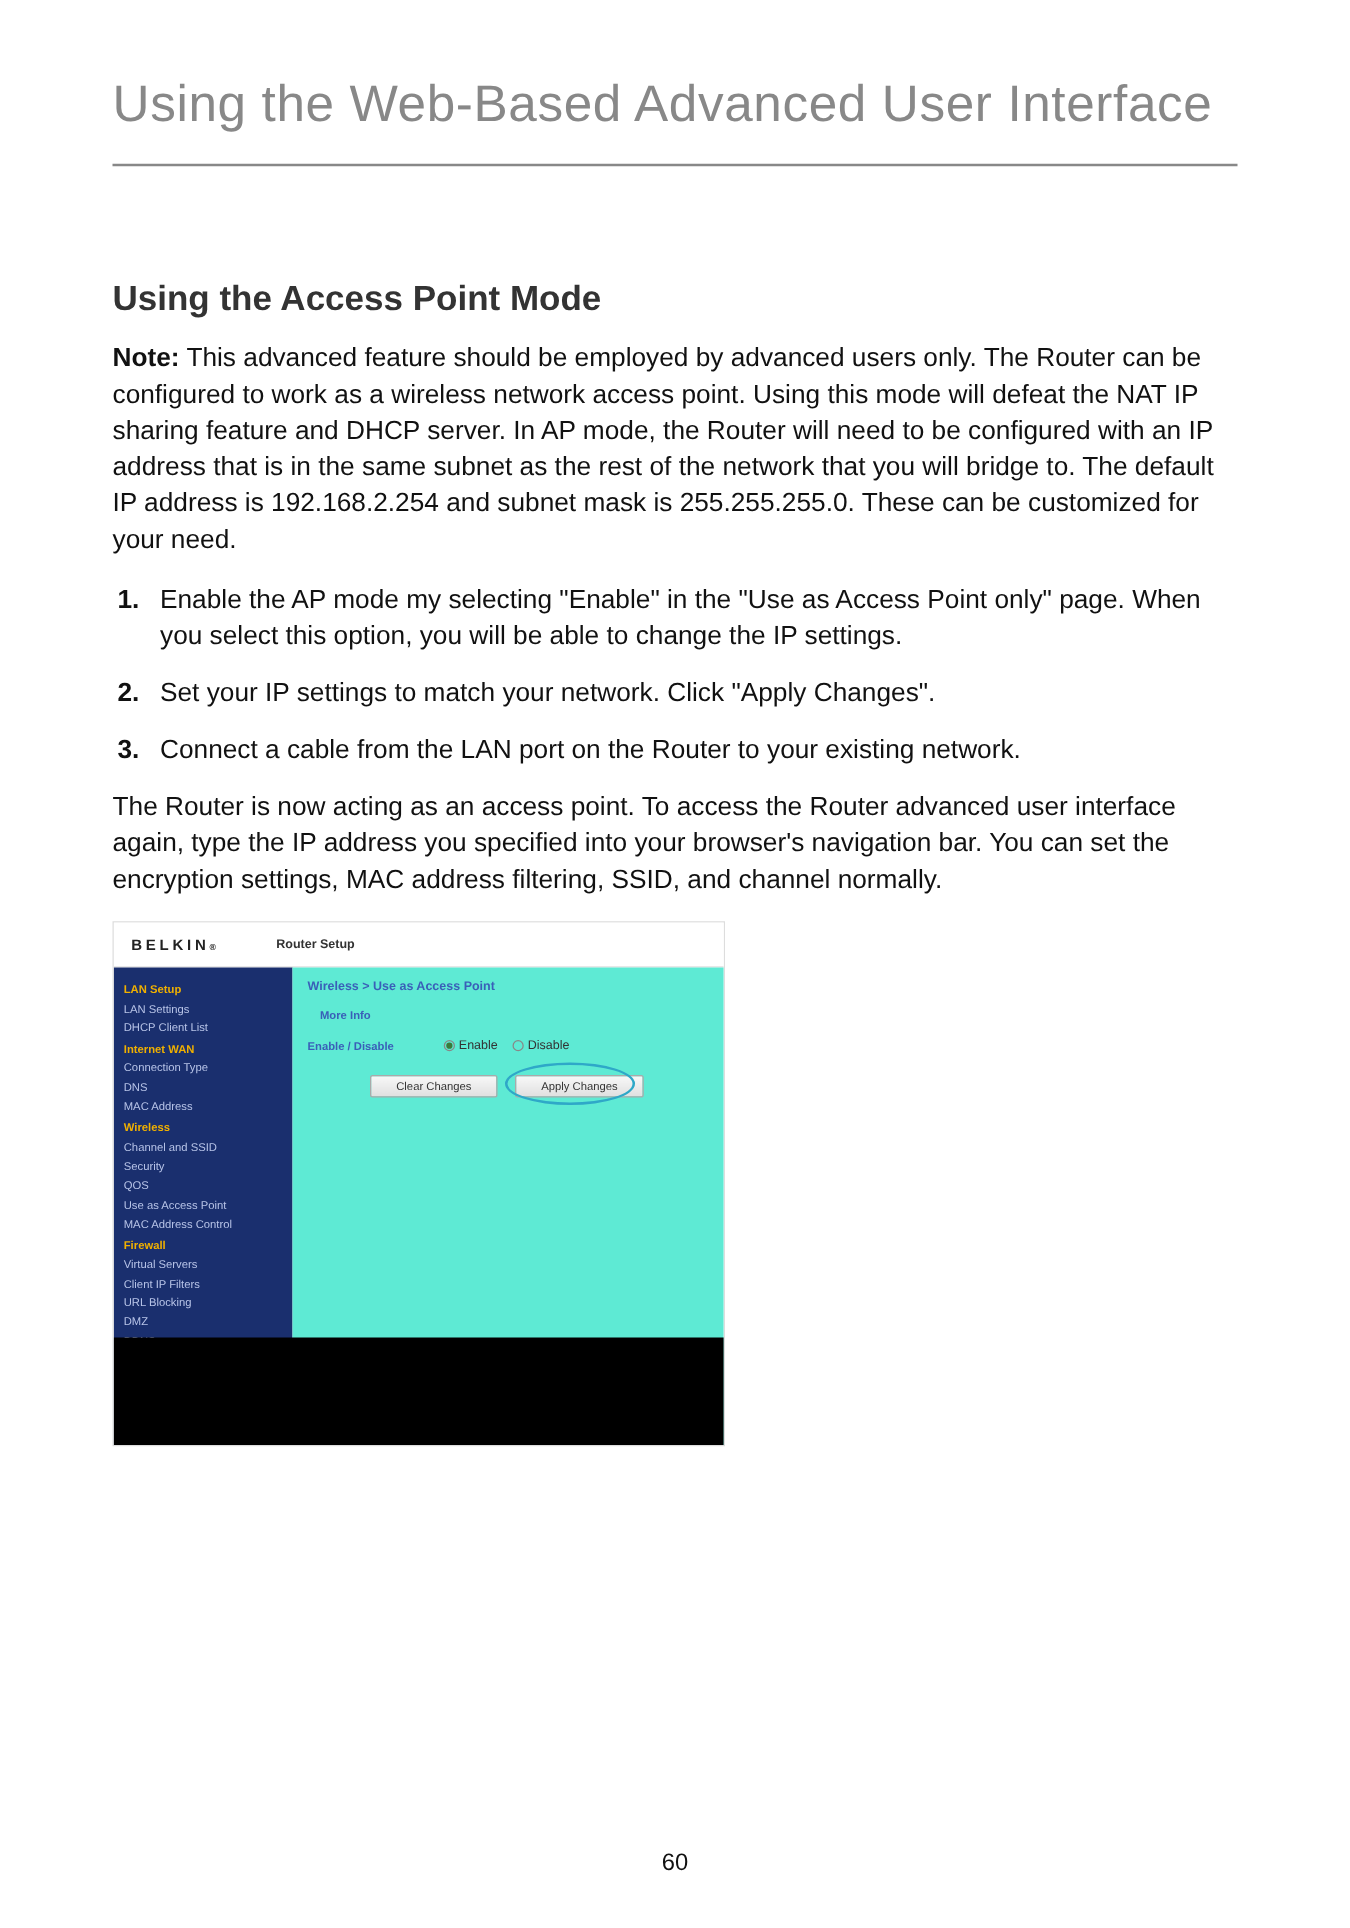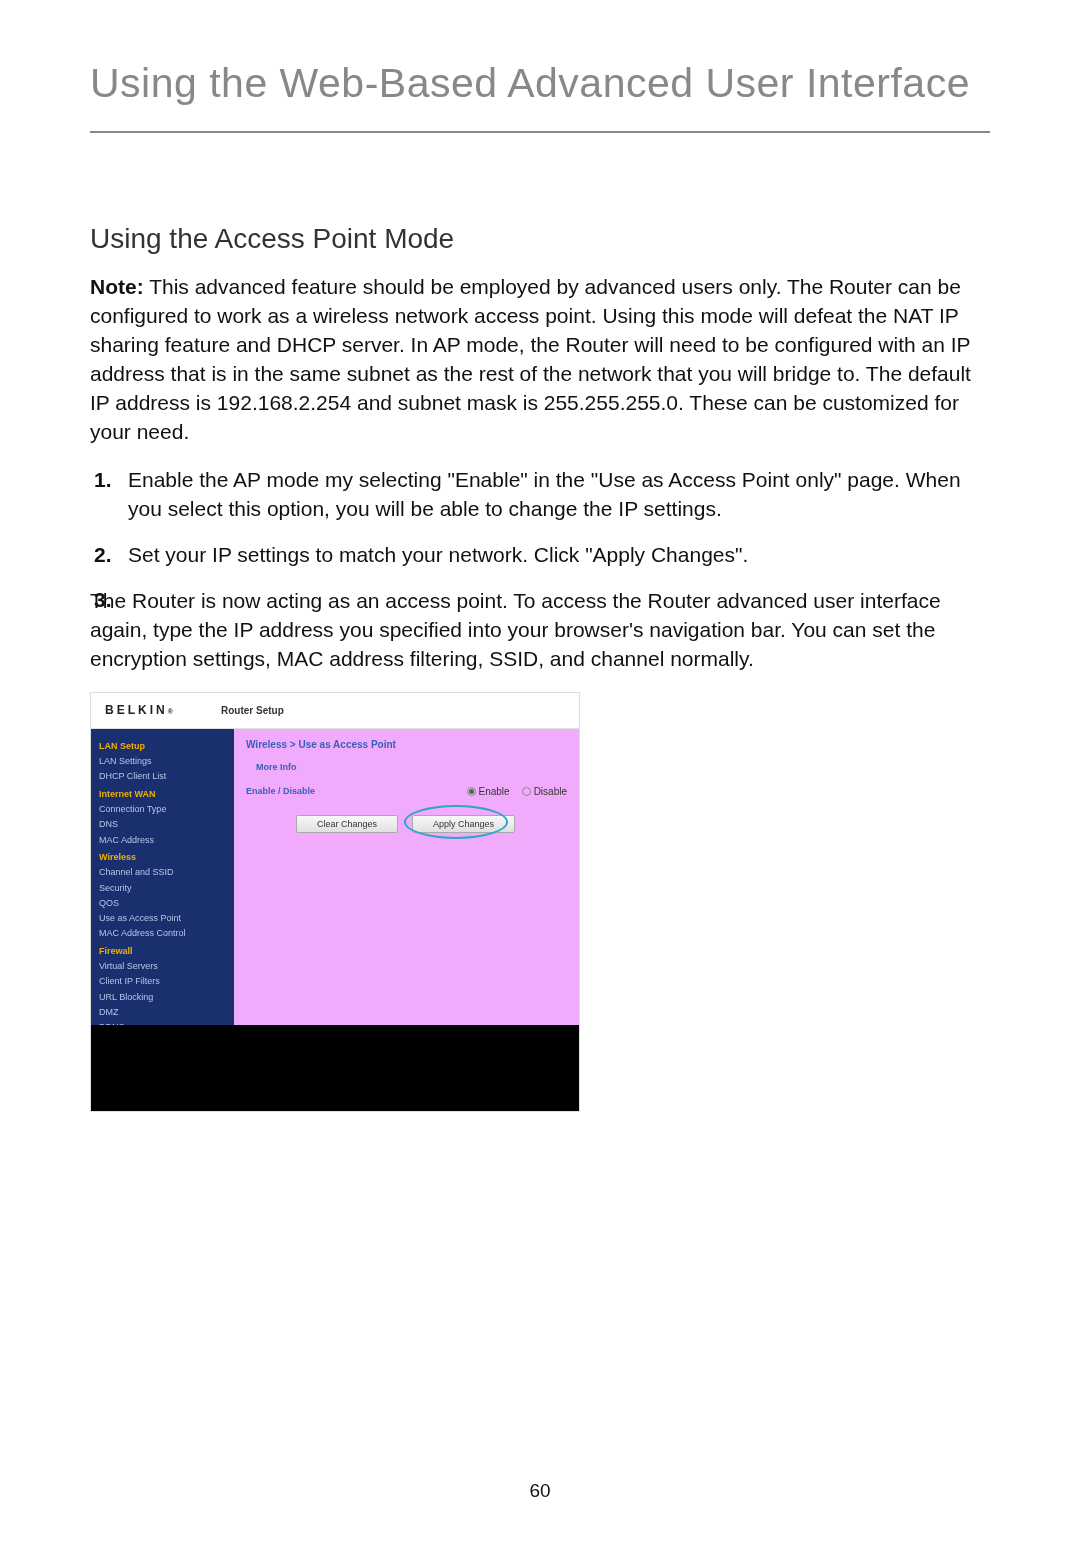--- a/index.html
+++ b/index.html
@@ -16,21 +16,21 @@
       color: #888;
       font-weight: 400;
       letter-spacing: 0.5px;
       padding-bottom: 24px;
       border-bottom: 2px solid #888;
       margin-bottom: 90px;
     }
     .section-heading {
       font-size: 28px;
       color: #333;
-      font-weight: normal;
+      font-weight: bold;
       margin-bottom: 18px;
     }
     .body-para {
       font-size: 21px;
       color: #111;
       line-height: 1.38;
       margin-bottom: 18px;
     }
     .note-label { font-weight: bold; }
     ol.steps {
@@ -83,21 +83,21 @@
       background: #1a2f6e;
       padding: 8px 0 8px 8px;
       font-size: 9px;
       color: #d0d8f0;
       line-height: 1.7;
     }
     .ss-sidebar .cat { color: #f0b000; font-weight: bold; margin-top: 2px; }
     .ss-sidebar .item { color: #b8c4e8; }
     .ss-main {
       flex: 1;
-      background: #f0abfc;
+      background: #5eead4;
       padding: 10px 12px;
       font-size: 9px;
       color: #333;
     }
     .ss-breadcrumb {
       color: #3a5fb8;
       font-size: 10px;
       font-weight: 600;
       margin-bottom: 12px;
     }
@@ -109,21 +109,21 @@
       padding-left: 10px;
     }
     .ss-adv .b { font-weight: bold; }
     .ss-moreinfo {
       color: #3a5fb8;
       font-size: 9px;
       font-weight: 600;
       margin-bottom: 14px;
       padding-left: 10px;
     }
-    .ss-ed-row { display: flex; align-items: center; gap: 26px; margin-bottom: 18px; justify-content: space-between; }
+    .ss-ed-row { display: flex; align-items: center; gap: 40px; margin-bottom: 18px; }
     .ss-ed-label { color: #3a5fb8; font-weight: bold; font-size: 9px; }
     .ss-radios { font-size: 10px; color: #333; display: flex; gap: 12px; align-items: center; }
     .ss-radio { display: inline-flex; align-items: center; gap: 3px; }
     .ss-radio .dot {
       width: 9px; height: 9px; border: 1px solid #888; border-radius: 50%;
       display: inline-flex; align-items: center; justify-content: center;
     }
     .ss-radio .dot.on::after {
       content: ""; width: 5px; height: 5px; border-radius: 50%; background: #3a7a3a;
     }
@@ -169,21 +169,21 @@
 
 <div class="section-heading">Using the Access Point Mode</div>
 
 <p class="body-para">
   <span class="note-label">Note:</span><span> This advanced feature should be employed by advanced users only. The Router can be configured to work as a wireless network access point. Using this mode will defeat the NAT IP sharing feature and DHCP server. In AP mode, the Router will need to be configured with an IP address that is in the same subnet as the rest of the network that you will bridge to. The default IP address is 192.168.2.254 and subnet mask is 255.255.255.0. These can be customized for your need.</span>
 </p>
 
 <ol class="steps">
   <li><span class="num">1.</span><span>Enable the AP mode my selecting "Enable" in the "Use as Access Point only" page. When you select this option, you will be able to change the IP settings.</span></li>
   <li><span class="num">2.</span><span>Set your IP settings to match your network. Click "Apply Changes".</span></li>
-  <li><span class="num">3.</span></li>
+  <li><span class="num">3.</span><span>Connect a cable from the LAN port on the Router to your existing network.</span></li>
 </ol>
 
 <p class="body-para">The Router is now acting as an access point. To access the Router advanced user interface again, type the IP address you specified into your browser's navigation bar. You can set the encryption settings, MAC address filtering, SSID, and channel normally.</p>
 
 <div class="screenshot">
   <div class="ss-header">
     <div class="ss-logo"><span>BELKIN</span><span class="ss-logo-sub">®</span></div>
     <div class="ss-header-title">Router Setup</div>
   </div>
   <div class="ss-body">

